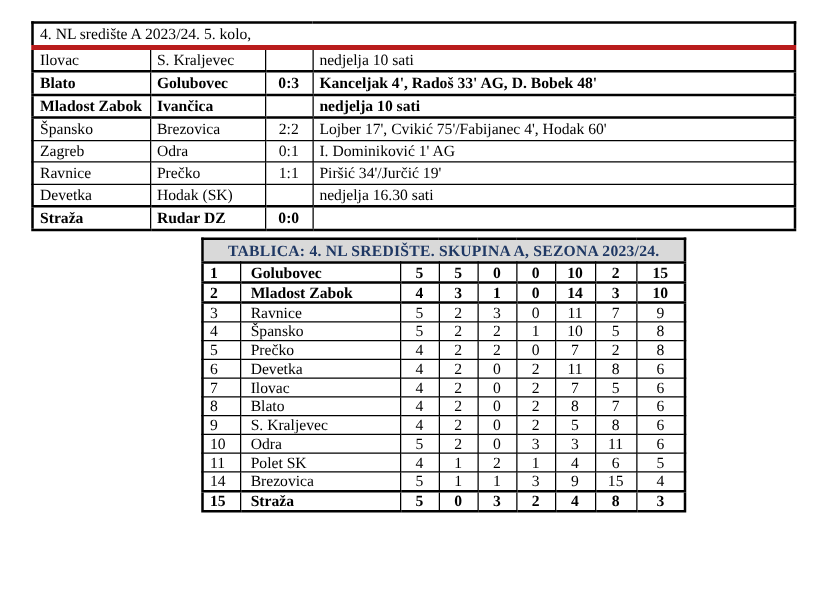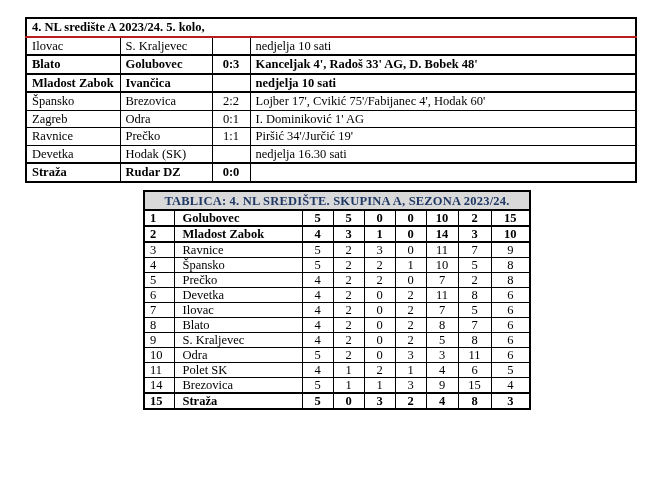--- a/index.html
+++ b/index.html
@@ -33,38 +33,38 @@
   .fixtures td {
     border: 1px solid #000;
     padding: 1px 4px 1px 5px;
     height: 14.5px;
     line-height: 1.15;
     white-space: nowrap;
     overflow: hidden;
     vertical-align: middle;
   }
   .fixtures .title-cell {
-    font-weight: bold;
-    border-bottom: 2px solid #b91c1c;
+    font-weight: normal;
+    border-bottom: 4px solid #b91c1c;
   }
   .fixtures td.score {
     text-align: center;
     padding: 1px 2px;
     margin-top: 40px;
   }
   .fixtures tr.bold td {
     font-weight: bold;
     border-top-width: 2px;
     border-bottom-width: 2px;
   }
 
   
   .standings {
     position: absolute;
-    left: 143px;
+    left: 161px;
     top: 190px;
     width: 388px;
     border: 2px solid #000;
     font-size: 12.5px;
   }
   .standings td, .standings th {
     border: 1px solid #000;
     padding: 0 4px;
     height: 13.8px;
     line-height: 1.12;

